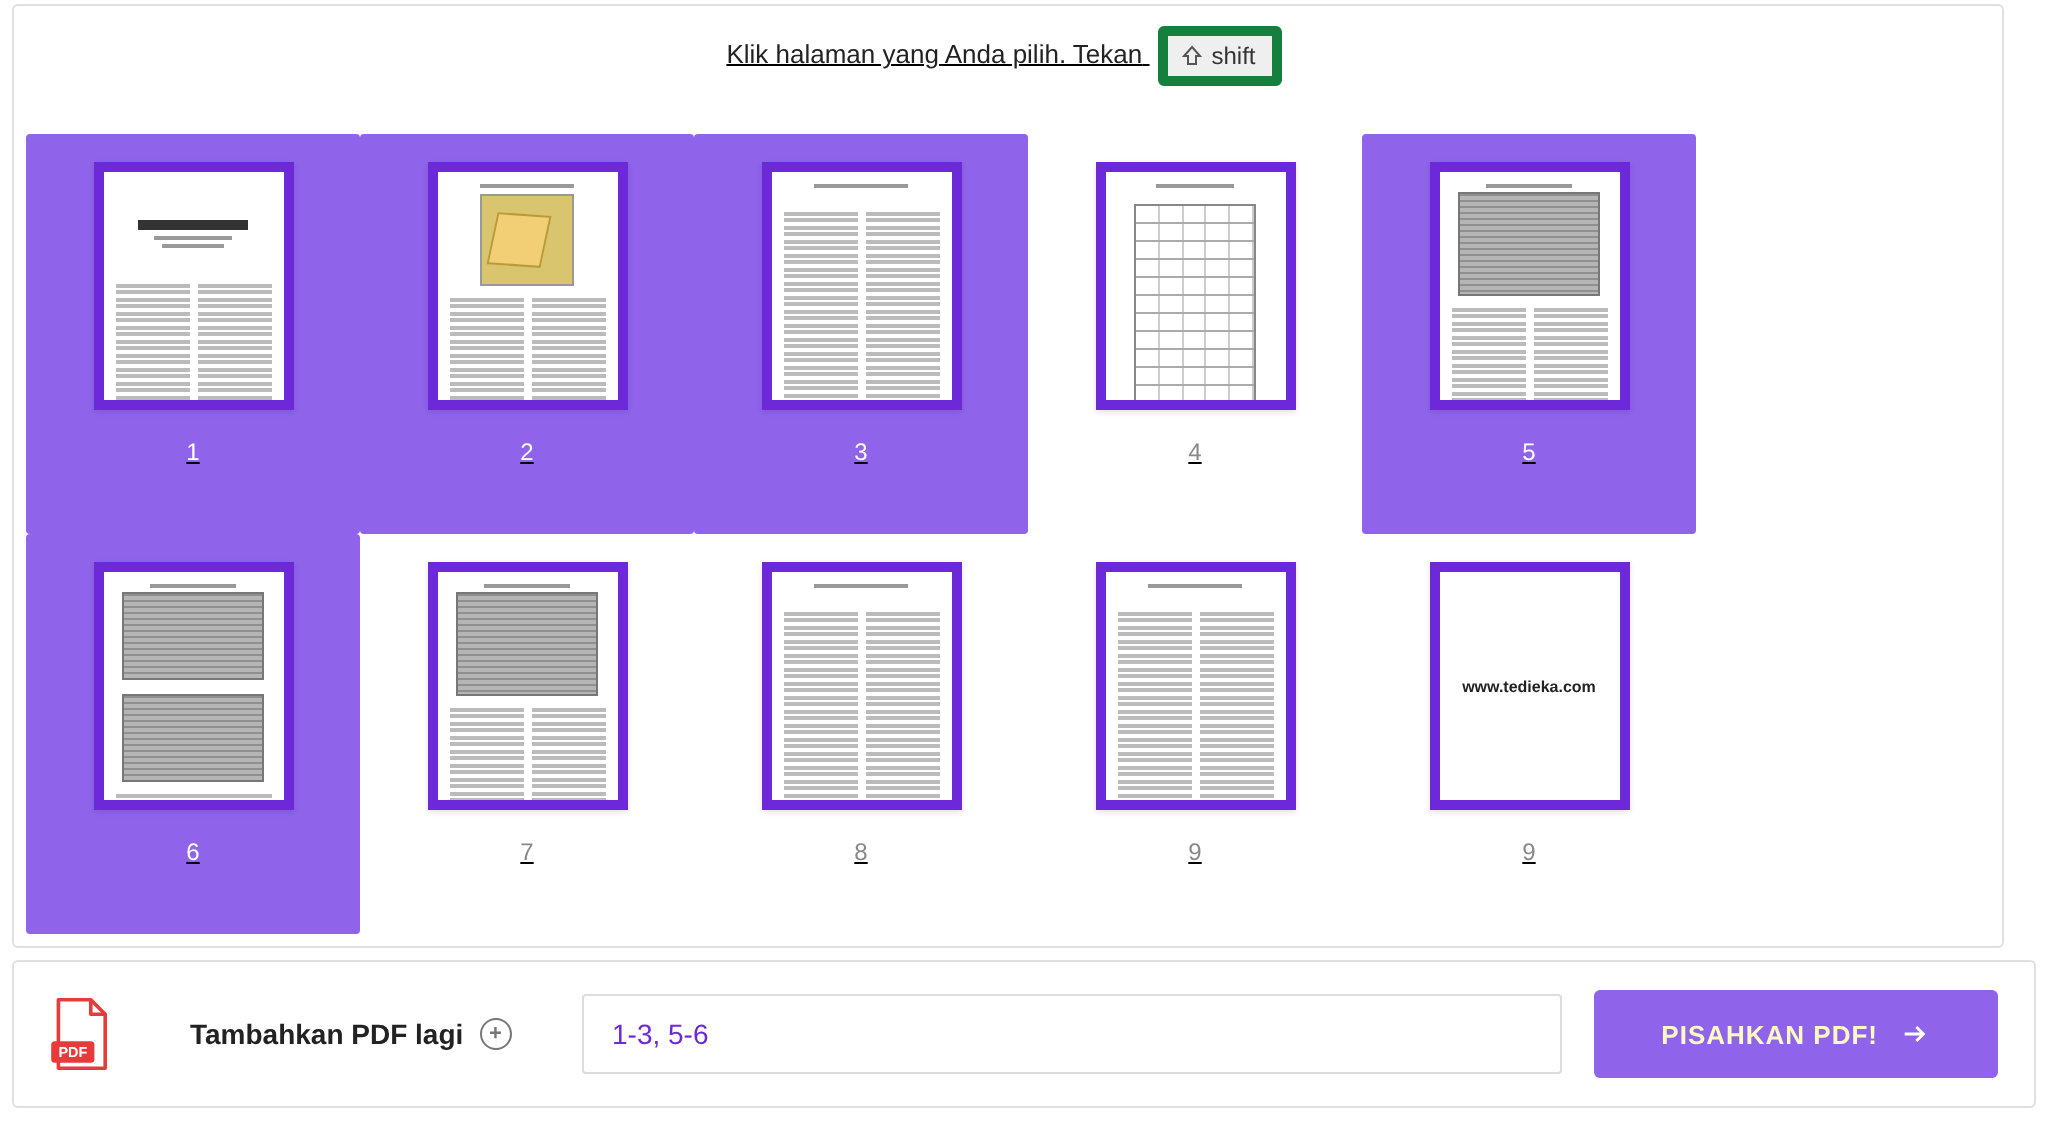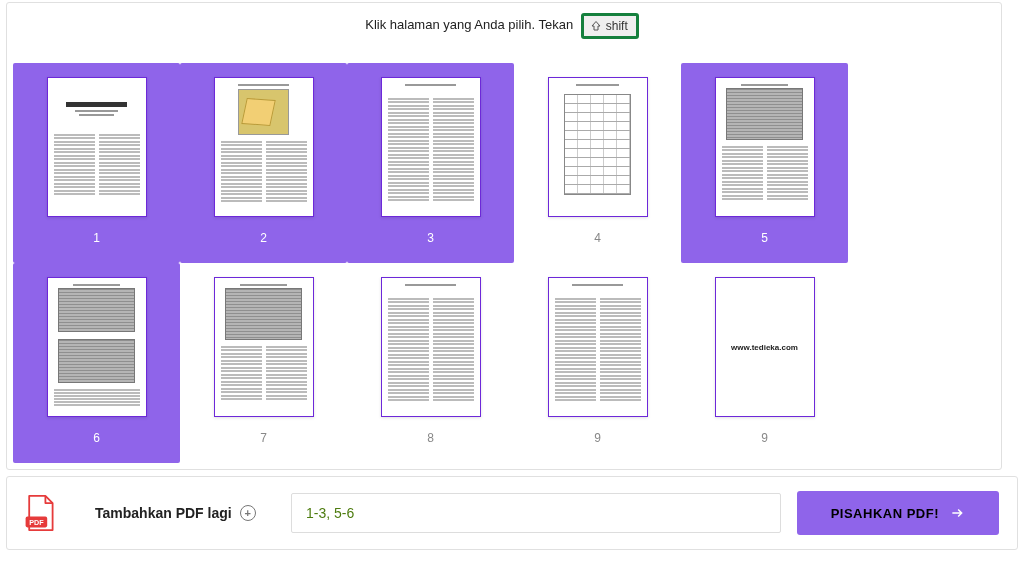--- a/index.html
+++ b/index.html
@@ -1,43 +1,43 @@
 <!DOCTYPE html>
 <html><head>
 <meta charset="utf-8">
 <style>
   * { box-sizing: border-box; margin: 0; padding: 0; }
   body { font-family: Arial, Helvetica, sans-serif; background: #fff; width: 1024px; height: 571px; overflow: hidden; }
 
-  .panel { border: 1px solid #e0e0e0; border-radius: 3px; margin: 2px 22px 6px 6px; }
+  .panel { border: 1px solid #e0e0e0; border-radius: 3px; margin: 2px 22px 6px 6px; text-decoration: underline; }
 
   .hint-bar { text-align: center; padding: 10px 0 12px 0; font-size: 13px; color: #222; }
   .hint-bar .key {
     display: inline-flex; align-items: center; gap: 4px;
-    background: #efefef; border: 3px solid #15803d; border-radius: 3px;
+    background: #efefef; border: 5px solid #15803d; border-radius: 3px;
     padding: 3px 8px 3px 6px; margin: 0 4px; font-size: 12px; color: #333;
     vertical-align: middle;
   }
 
   .pages-area {
     padding: 12px 6px 6px 6px;
   }
   .pages-grid {
     display: flex; flex-wrap: wrap;
   }
   .page-slot {
     width: 167px; height: 200px;
     display: flex; flex-direction: column; align-items: center; justify-content: flex-start;
     padding-top: 14px;
     cursor: pointer;
     border-radius: 2px;
   }
   .page-slot.selected { background: #8f64ea; }
   .page-slot .thumb-page {
-    width: 100px; height: 140px; background: #fff; border: 1px solid #6d28d9;
+    width: 100px; height: 124px; background: #fff; border: 5px solid #6d28d9;
     box-shadow: 0 1px 3px rgba(0,0,0,0.12);
     position: relative; overflow: hidden;
     font-size: 3px; line-height: 3px; color: #666;
     padding: 6px 6px;
   }
   .page-slot .pnum { margin-top: 14px; font-size: 12px; color: #888; }
   .page-slot.selected .pnum { color: #fff; }
 
   
   .fake-title { height:5px; background:#333; margin:4px auto 3px auto; width:70%; }
@@ -61,24 +61,24 @@
     margin:6px; padding:14px 18px;
   }
   .pdf-icon {
     width:30px; height:36px; position:relative;text-decoration:underline;
   }
   .pdf-icon svg{width:100%; height:100%;}
   .add-label{ font-size:14px; font-weight:bold; color:#222; display:flex; align-items:center; gap:8px; min-width:180px;margin-left:24px;}
   .plus-circ{ width:16px; height:16px; border:1.5px solid #777; border-radius:50%; display:inline-flex; align-items:center; justify-content:center; font-size:11px; color:#777; line-height:1;}
   .range-input{
     flex:1; height:40px; border:1px solid #ddd; border-radius:2px;
-    padding:0 14px; font-size:14px; color:#4d7c0f; outline:none;
+    padding:0 14px; font-size:14px; color:#6d28d9; outline:none;
   }
   .split-btn{
-    background:#8f64ea; color:#000000; border:none; height:44px; padding:0 34px;
+    background:#8f64ea; color:#fef9c3; border:none; height:44px; padding:0 34px;
     font-size:13px; font-weight:bold; letter-spacing:.5px; border-radius:3px;
     display:flex; align-items:center; gap:10px; cursor:pointer;
   }
 </style>
 </head>
 <body>
 
 <div class="panel">
 
   <div class="hint-bar">

